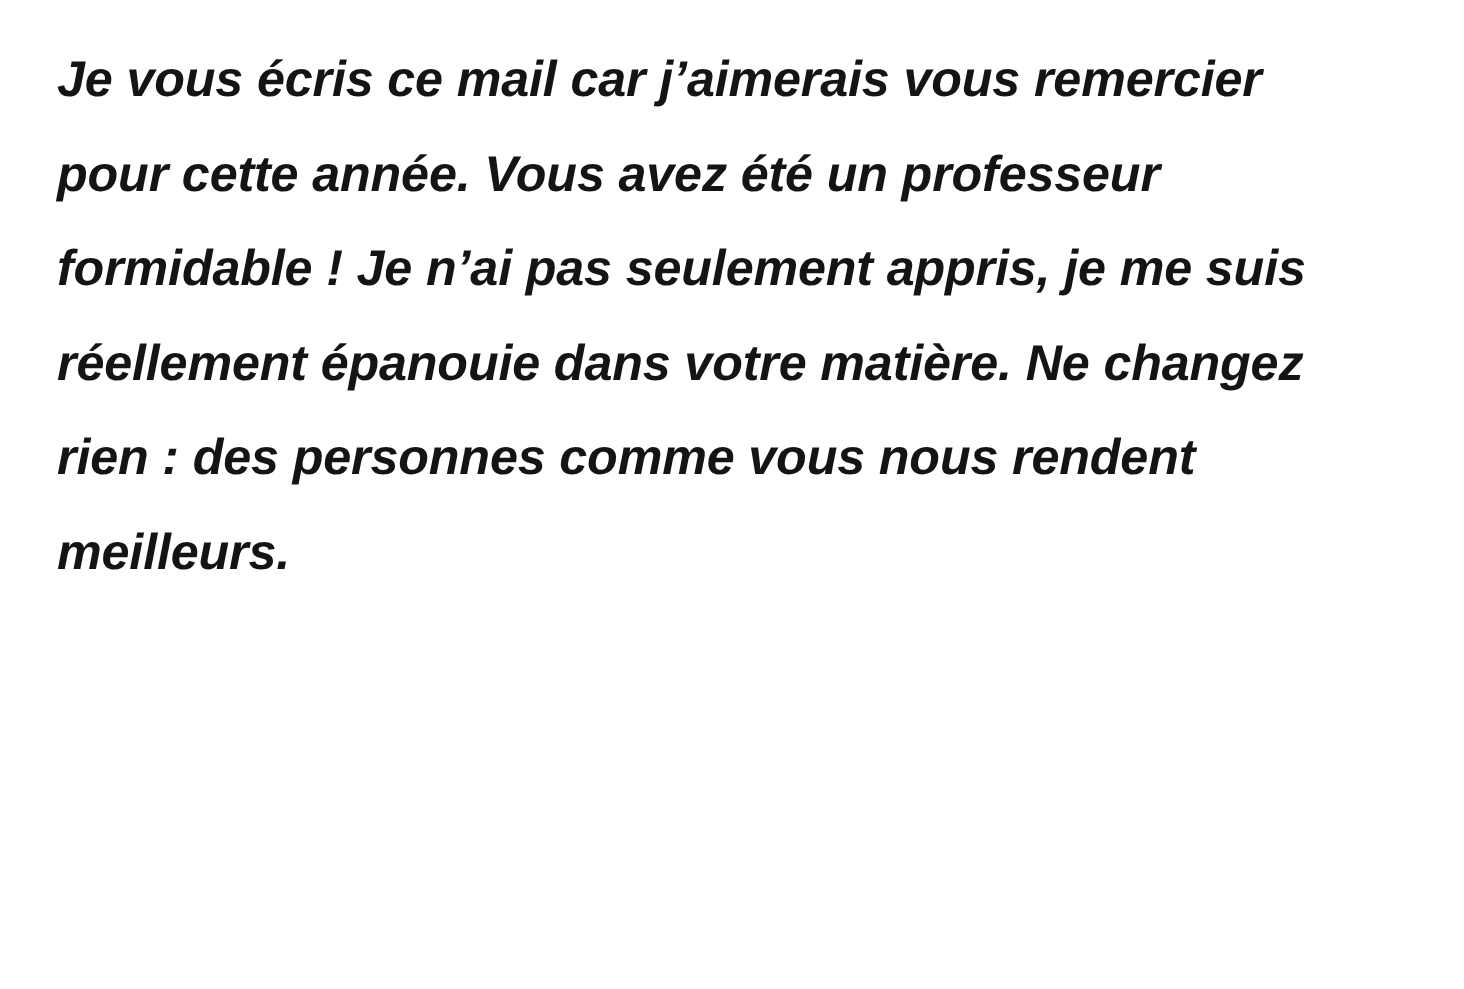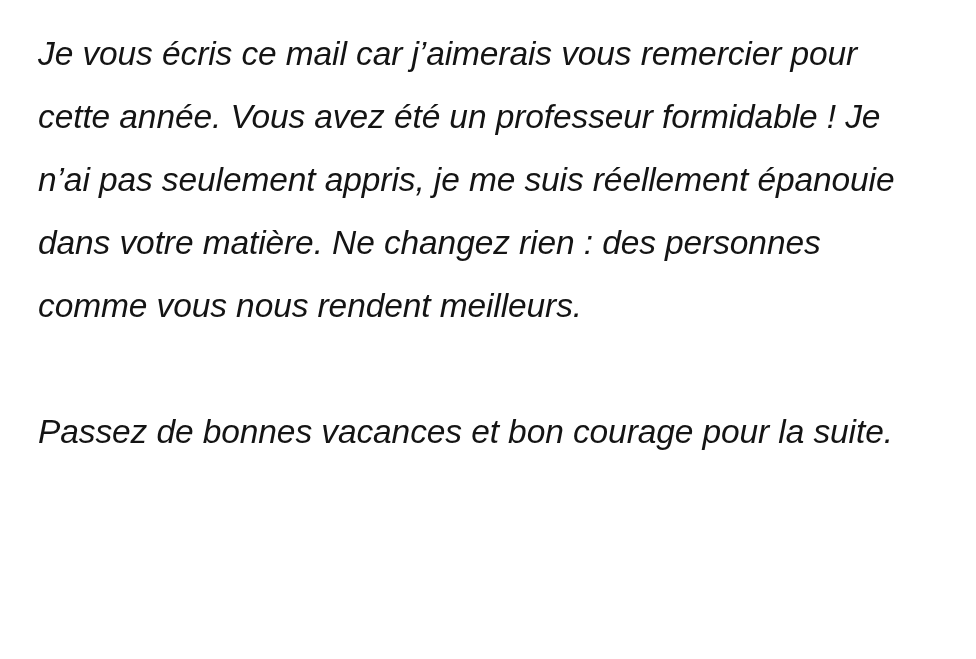--- a/index.html
+++ b/index.html
@@ -21,31 +21,30 @@
     height: 659px;
     padding: 22px 52px 0 38px;
     background: #ffffff;
   }
   .message-body {
     font-style: italic;
     font-size: 33.5px;
     line-height: 63px;
     letter-spacing: -0.1px;
     color: #141414;
-    font-weight: 400;
+    font-weight: 700;
   }
   .paragraph {
     margin: 0;
     white-space: normal;
   }
   .paragraph + .paragraph {
     margin-top: 63px;
   }
 </style>
 </head>
 <body>
 
 <div class="page">
   <div class="message-body">
     <p class="paragraph">Je vous écris ce mail car j’aimerais vous remercier pour cette année. Vous avez été un professeur formidable ! Je n’ai pas seulement appris, je me suis réellement épanouie dans votre matière. Ne changez rien : des personnes comme vous nous rendent meilleurs.</p>
-    <p class="paragraph">Passez de bonnes vacances et bon courage pour la suite.</p>
   </div>
 </div>
 
 </body></html>

